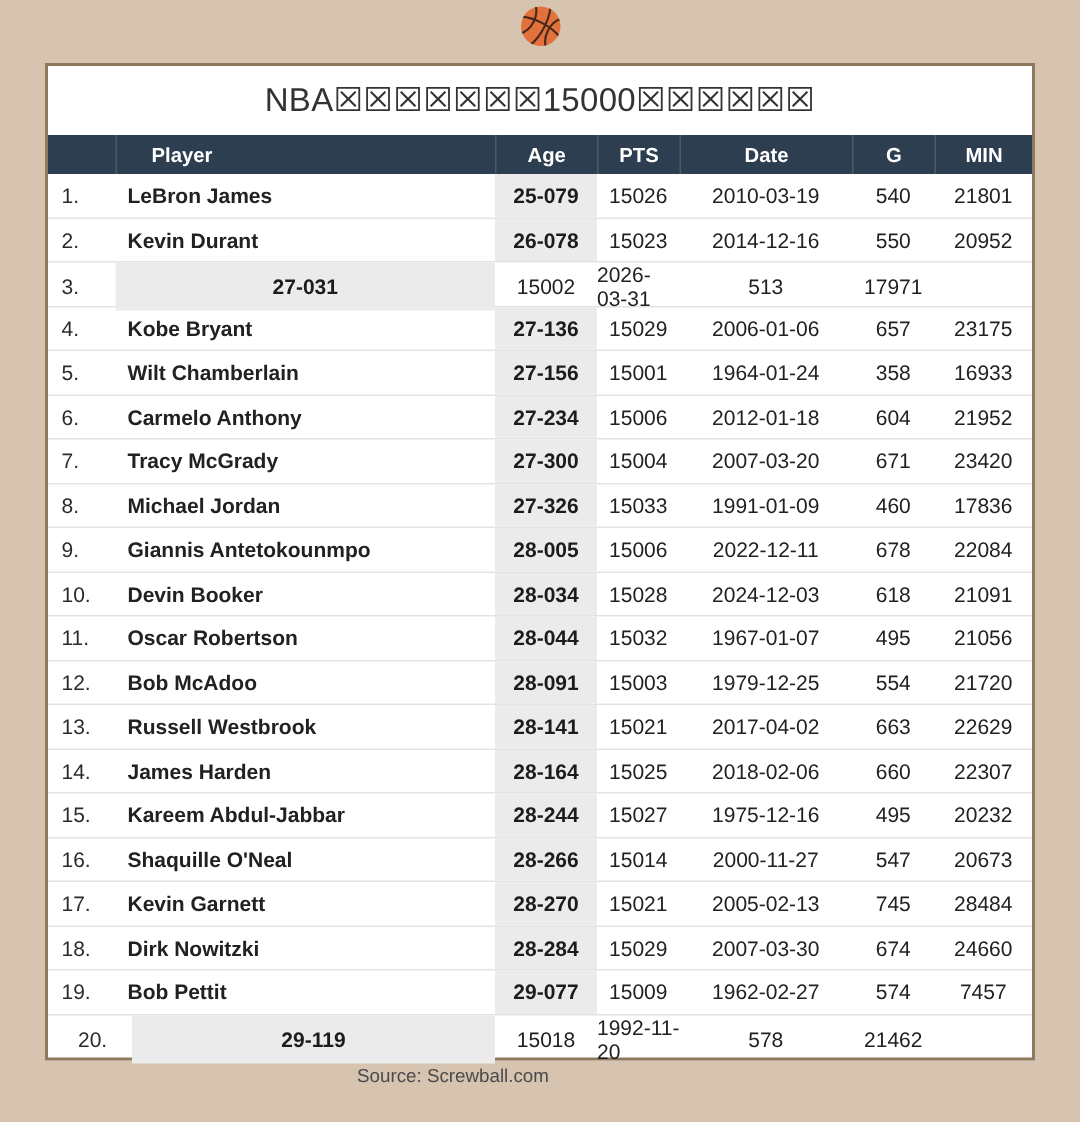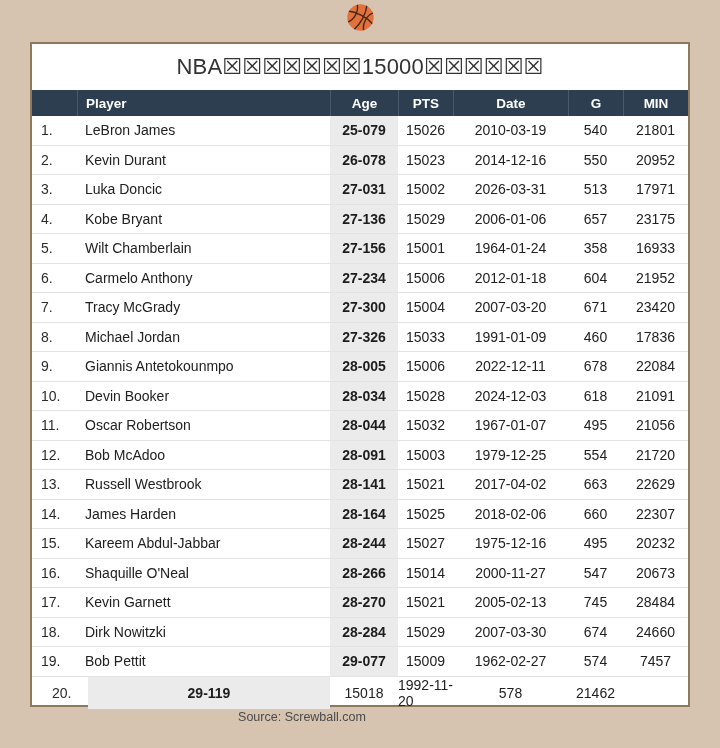--- a/index.html
+++ b/index.html
@@ -29,31 +29,31 @@
   }
   .thead{
     flex:0 0 26px;height:26px;background:#2d3e50;color:#ffffff;
     font-weight:bold;font-size:13.5px;
   }
   .thead .hcell{
     display:flex;align-items:center;justify-content:center;
     border-left:1px solid #4a5a6b;
   }
   .thead .hcell:first-child{border-left:none;}
-  .thead .hcell.h-player{justify-content:flex-start;padding-left:8px;}
+  .thead .hcell.h-player{justify-content:flex-start;padding-left:23px;}
   .tbody{flex:1 1 auto;display:flex;flex-direction:column;min-height:0;}
   .row{
     flex:1 1 0;min-height:0;
     border-bottom:1px solid #e3e3e3;
     font-size:14px;color:#212121;
   }
   .row:last-child{border-bottom:none;padding-left:11px;}
   .cell{display:flex;align-items:center;justify-content:center;}
   .col-rank{justify-content:flex-start;padding-left:9px;color:#2b2b2b;}
-  .col-player{justify-content:flex-start;padding-left:8px;}
+  .col-player{justify-content:flex-start;padding-left:8px;font-weight:bold;}
   .col-age{background:#ebebeb;font-weight:bold;color:#1c1c1c;}
   .footer{
     position:absolute;left:0;top:710px;width:604px;text-align:center;
     font-size:12.5px;line-height:15px;color:#4a4a4a;
   }
 </style>
 </head>
 <body>
 
 <div class="ball">
@@ -102,21 +102,20 @@
         <div class="cell col-rank">2.</div>
         <div class="cell col-player">Kevin Durant</div>
         <div class="cell col-age">26-078</div>
         <div class="cell col-pts">15023</div>
         <div class="cell col-date">2014-12-16</div>
         <div class="cell col-g">550</div>
         <div class="cell col-min">20952</div>
       </div>
       <div class="grid-row row">
         <div class="cell col-rank">3.</div>
-        <div class="cell col-player">Luka Doncic</div>
         <div class="cell col-age">27-031</div>
         <div class="cell col-pts">15002</div>
         <div class="cell col-date">2026-03-31</div>
         <div class="cell col-g">513</div>
         <div class="cell col-min">17971</div>
       </div>
       <div class="grid-row row">
         <div class="cell col-rank">4.</div>
         <div class="cell col-player">Kobe Bryant</div>
         <div class="cell col-age">27-136</div>

